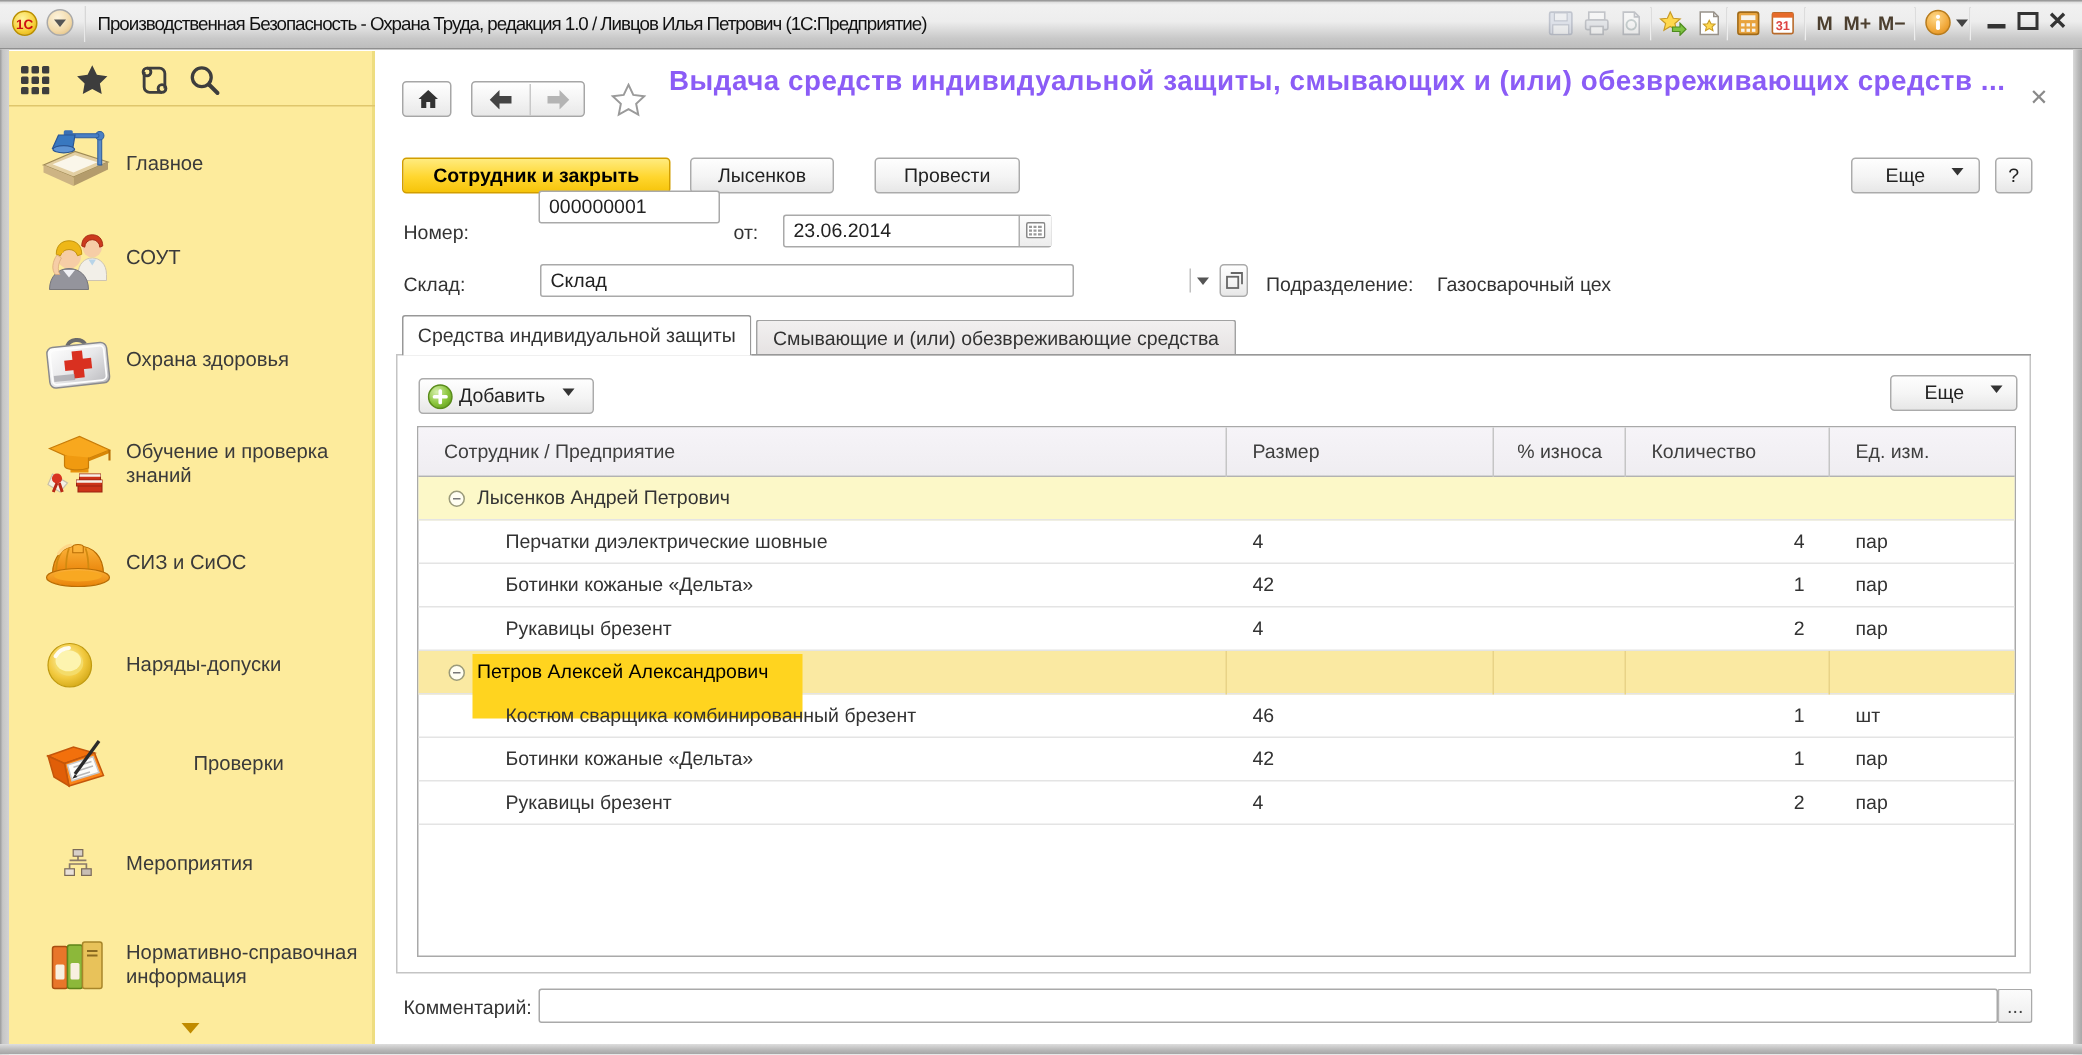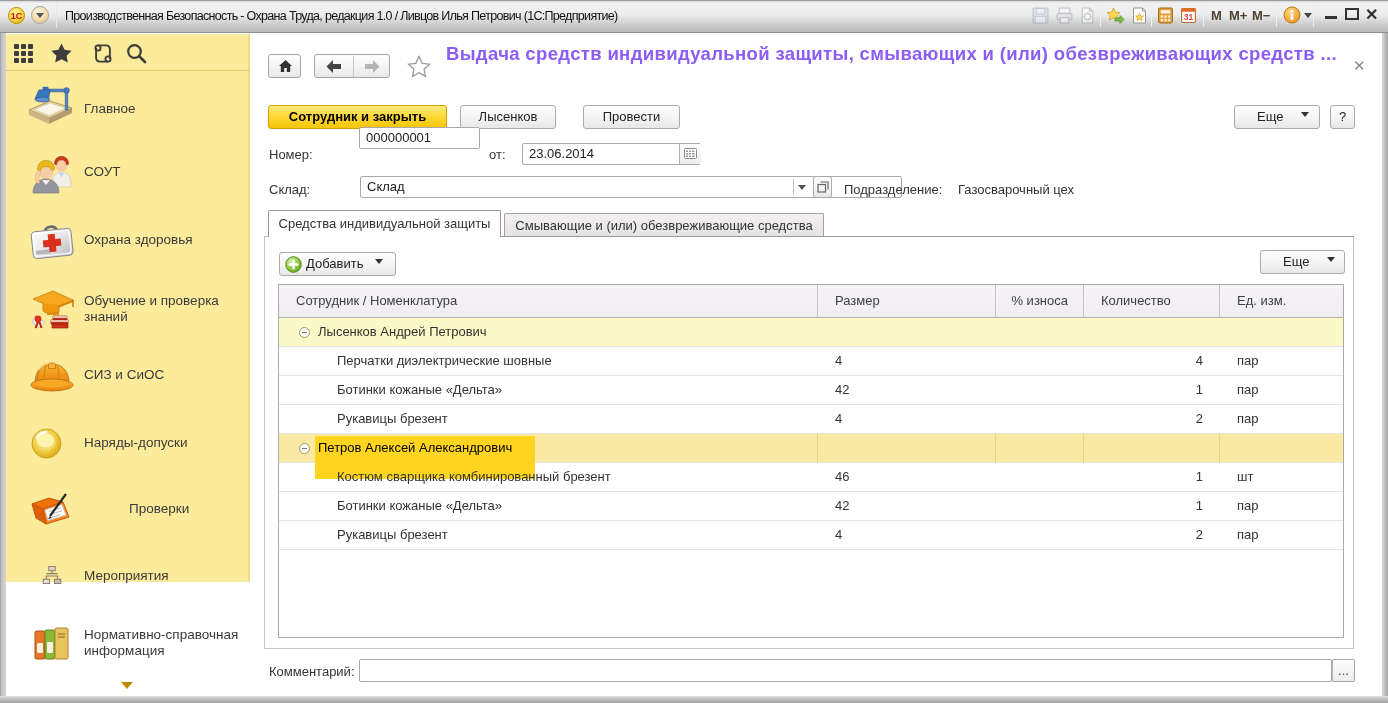--- a/index.html
+++ b/index.html
@@ -26,21 +26,21 @@
 #ddbtn:after { content:""; position:absolute; left:4px; top:6px; border:4px solid transparent; border-top:5px solid #555; }
 #tbsep1 { left:56px; top:4px; width:1px; height:24px; background:#9f9f9f; border-right:1px solid #e8e8e8; }
 #wtitle { left:65px; top:0; height:33px; line-height:32px; font-size:12.5px; color:#111; letter-spacing:-0.68px; }
 
 .tbico { top:7px; width:17px; height:17px; }
 .tbsep { top:5px; width:1px; height:22px; background:#a8a8a8; border-right:1px solid #eee; }
 .mbtn { top:0px; height:33px; line-height:31px; font-weight:bold; font-size:13px; color:#4c3f2f; }
 .winbtn { top:0px; height:33px; line-height:30px; font-size:16px; color:#333; font-weight:bold; }
 
 
-#sidebar { left:6px; top:34px; width:244px; height:548px; background:#fdeb9c; border-right:2px solid #eedd80; }
+#sidebar { left:6px; top:34px; width:244px; height:662px; background:#fdeb9c; border-right:2px solid #eedd80; }
 #sbtools { left:0; top:0; width:244px; height:37px; border-bottom:1px solid #dfc66c; }
 #sidebar .mitext { color:#3a3a3a; font-size:13.5px; line-height:16px; }
 #sbarrow { left:115px; top:648px; width:0; height:0; border:6.5px solid transparent; border-top:7px solid #c08b00; }
 
 
 #main { left:250px; top:34px; width:1132px; height:662px; background:#fff; }
 
 .navbtn { background:linear-gradient(180deg,#fff,#f2f2f2 60%,#e8e8e8); border:1px solid #a6a6a6; border-radius:3px; }
 #ftitle { left:196px; top:9px; width:900px; font-size:18.5px; font-weight:bold; color:#8b5cf6; white-space:nowrap; letter-spacing:0.35px; }
 #fclose { left:1103px; top:24px; font-size:15px; color:#8a8a8a; line-height:15px; }
@@ -351,21 +351,21 @@
             <rect x="5" y="5" width="2" height="1.5"></rect>
             <rect x="8" y="5" width="2.5" height="1.5"></rect>
             <rect x="2" y="7.5" width="2" height="1.5"></rect>
             <rect x="5" y="7.5" width="2" height="1.5"></rect>
             <rect x="8" y="7.5" width="2.5" height="1.5"></rect>
           </g>
         </svg>
     </div>
   </div>
   <div class="abs" style="left:19px;top:148px;">Склад:</div>
-  <div class="abs inp" style="left:110px;top:142px;width:542px;height:22px;">Склад
+  <div class="abs inp" style="left:110px;top:142px;width:356px;height:22px;">Склад
     <div class="abs" style="left:432px;top:2px;width:17px;height:16px;border-left:1px solid #c0c0c0;">
       <div class="abs" style="left:4px;top:6px;width:0;height:0;border:4px solid transparent;border-top:5px solid #555;"></div>
     </div>
   </div>
   <div class="abs btn" style="left:563px;top:142px;width:19px;height:22px;line-height:20px;">
     <svg class="abs" style="left:3px;top:4px;" width="12" height="12" viewBox="0 0 12 12">
         <g fill="none" stroke="#666" stroke-width="1.2">
           <rect x="1" y="3.5" width="7.5" height="7.5"></rect>
           <path d="M3.5 1 h7.5 v7.5"></path>
         </g>
@@ -390,21 +390,21 @@
         </defs>
         <circle cx="8.5" cy="8.5" r="7.8" fill="url(#gplus)" stroke="#5a8c1c"></circle>
         <rect x="7.3" y="3.5" width="2.4" height="10" rx="1" fill="#fff"></rect>
         <rect x="3.5" y="7.3" width="10" height="2.4" rx="1" fill="#fff"></rect>
       </svg>
   </div>
   <div class="abs btn" id="btnmore2" style="left:1010px;top:216px;width:85px;text-align:left;padding-left:22px;">Еще <span class="dda"></span></div>
 
   <div class="abs" id="tbl">
     <div class="abs" id="thead">
-      <div class="abs th" style="left:17px;">Сотрудник / Номенклатура</div>
+      <div class="abs th" style="left:17px;">Сотрудник / Предприятие</div>
       <div class="abs th" style="left:556px;">Размер</div>
       <div class="abs th" style="left:664px;width:125px;text-align:right;">% износа</div>
       <div class="abs th" style="left:822px;">Количество</div>
       <div class="abs th" style="left:958px;">Ед. изм.</div>
       <div class="abs hsep" style="left:538px;"></div>
       <div class="abs hsep" style="left:716px;"></div>
       <div class="abs hsep" style="left:804px;"></div>
       <div class="abs hsep" style="left:940px;"></div>
     </div>
     <div class="abs row grp1" style="top:33px;">

